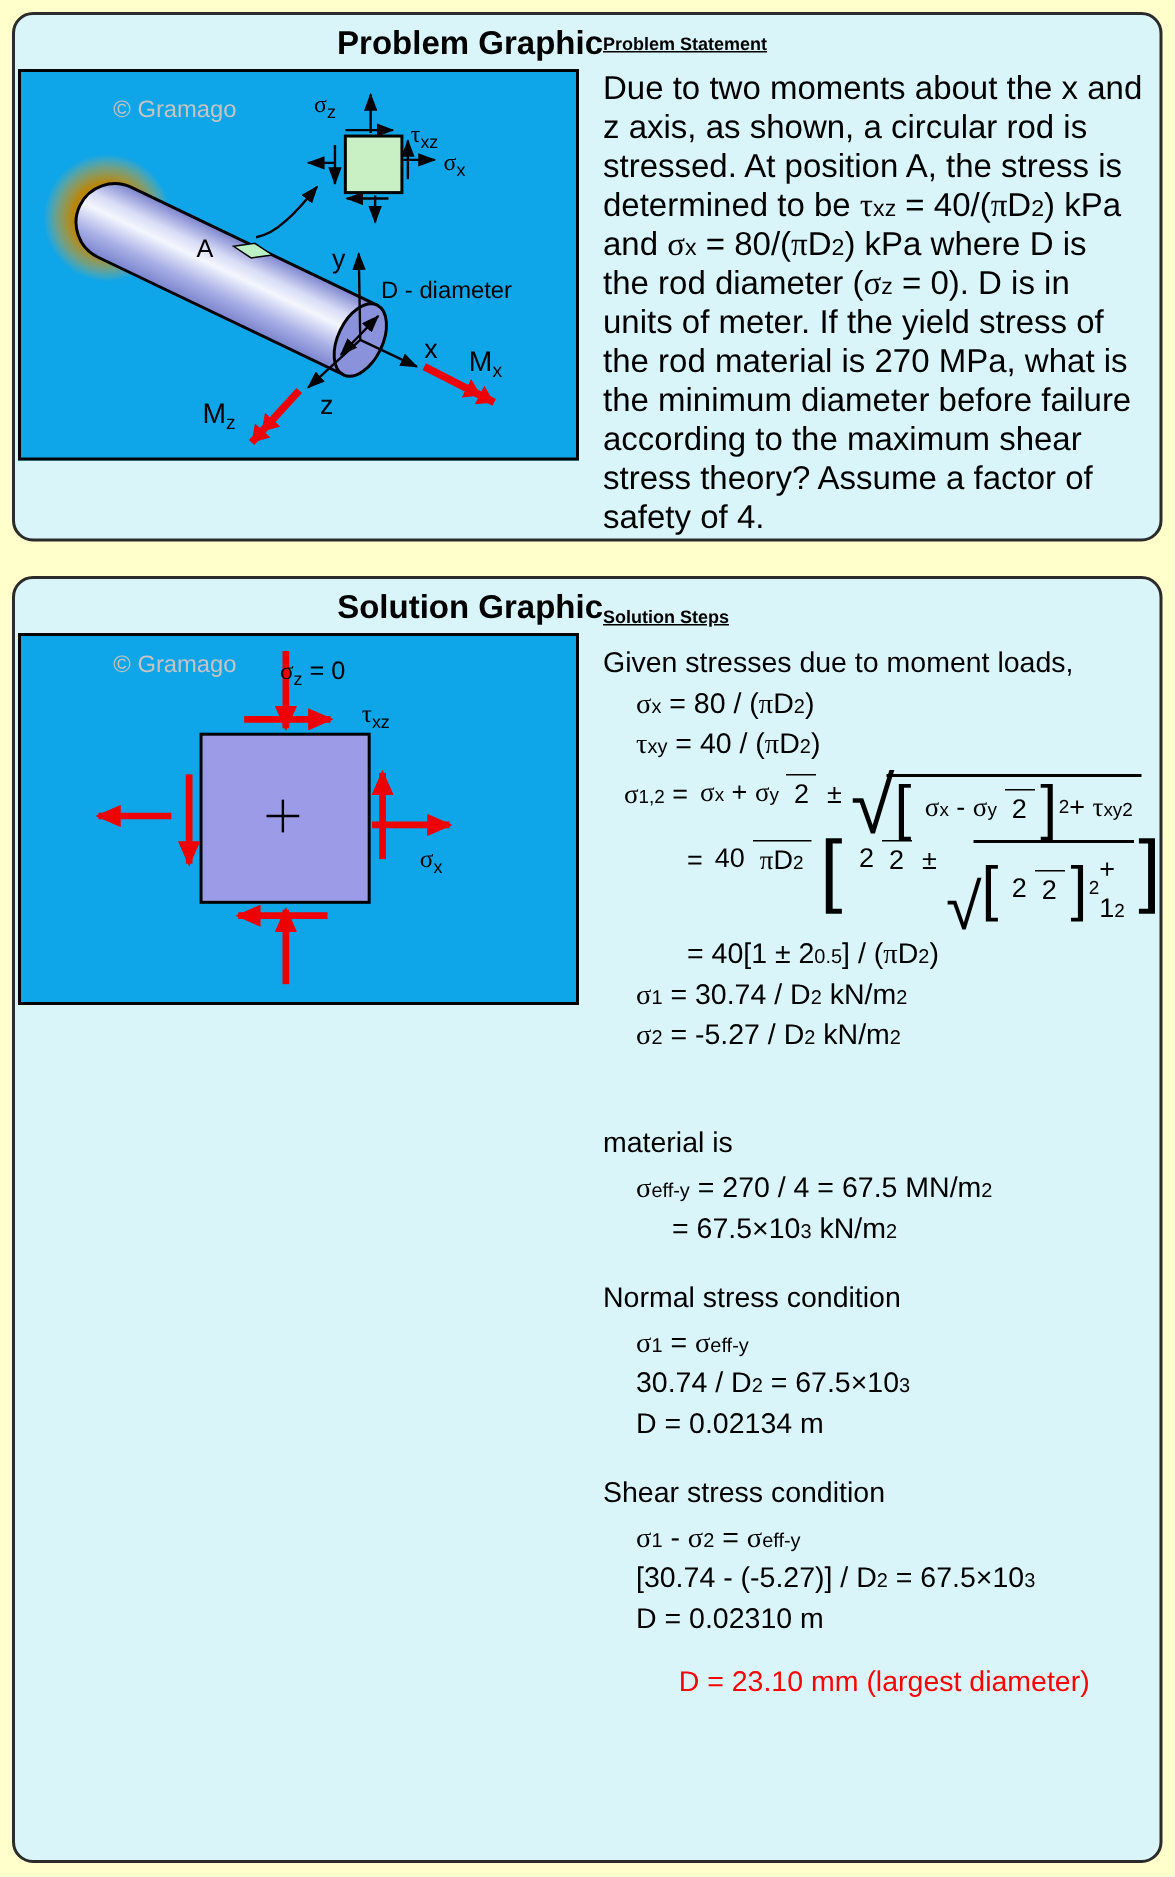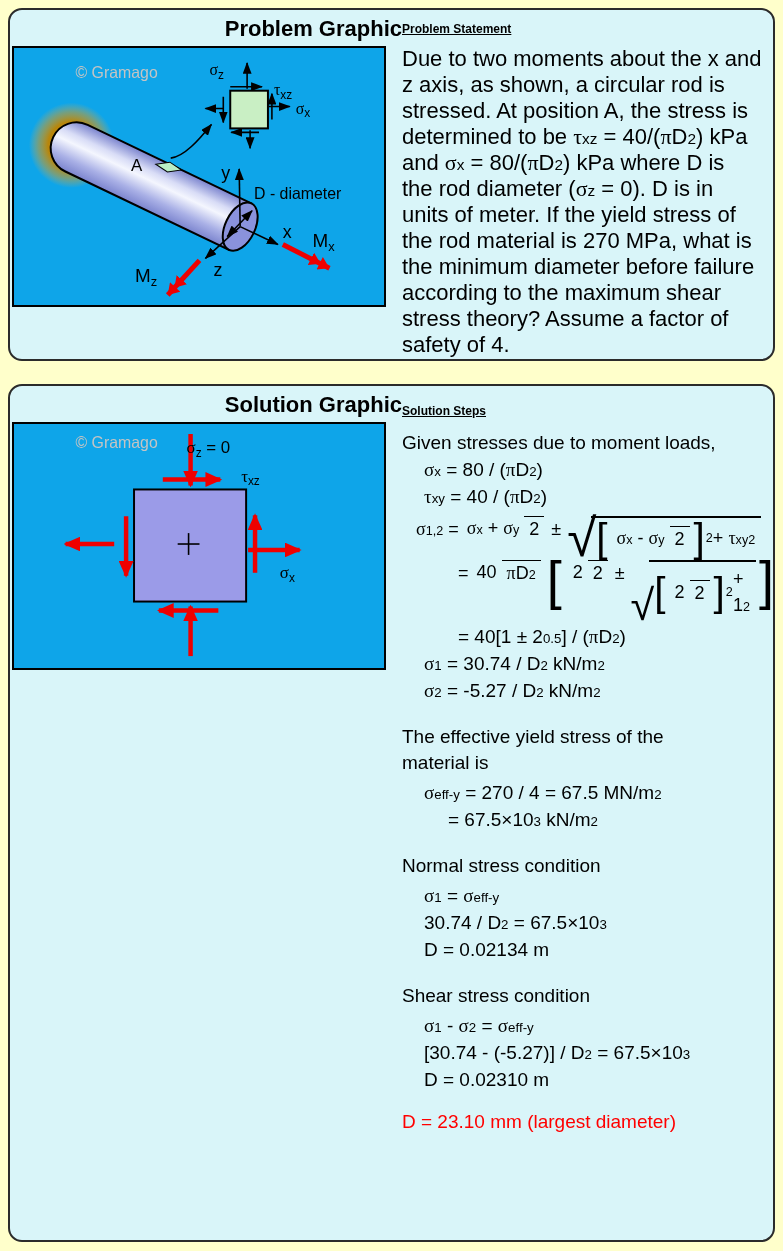--- a/index.html
+++ b/index.html
@@ -63,21 +63,21 @@
   .frac{display:inline-flex;flex-direction:row;align-items:center;margin:0 3px;line-height:22px;}
   .frac .num{padding:0 5px 1px;}
   .frac .den{border-top:1.6px solid #000;padding:1px 5px 0;}
   .pm{margin:0 4px;}
   .sqrt{display:inline-flex;align-items:flex-end;margin-left:2px;}
   .tick{font-size:295%;line-height:0.72;font-weight:400;margin-right:-5px;transform:translateY(3px);}
   .tick.small{font-size:240%;line-height:0.72;}
   .bod{border-top:2px solid #000;display:inline-flex;align-items:center;padding:4px 6px 0 4px;}
   .brk{font-size:225%;font-weight:400;line-height:0.8;margin:0 1px;}
   .brk.big{font-size:300%;line-height:0.75;margin:0 3px;}
-  .result{color:#FF0000;margin:16px 0 0 0;font-size:19px;}
+  .result{color:#FF0000;margin:16px 0 0 0;font-size:19px;text-align:center;}
 </style>
 </head>
 <body>
 
 <div class="panel p1">
   <div class="gcol">
     <h2 class="gtitle">Problem Graphic</h2>
     <div class="gbox problem">
       <svg width="370" height="257" viewBox="0 0 373 259">
         <defs>
@@ -244,21 +244,21 @@
           <span><span> + 1</span><sup>2</sup></span>
         </span>
       </span>
       <span class="brk big">]</span>
     </div>
 
     <div class="step ind2"><span>= 40[1 ± 2</span><sup>0.5</sup><span>] / (</span><span class="gk">π</span><span>D</span><sup>2</sup><span>)</span></div>
     <div class="step"><span class="gk">σ</span><sub>1</sub><span> = 30.74 / D</span><sup>2</sup><span> kN/m</span><sup>2</sup></div>
     <div class="step"><span class="gk">σ</span><sub>2</sub><span> = -5.27 / D</span><sup>2</sup><span> kN/m</span><sup>2</sup></div>
 
-    <div class="para"><span>The effective yield stress of the</span><br><span>material is</span></div>
+    <div class="para"><br><span>material is</span></div>
     <div class="step"><span class="gk">σ</span><sub>eff-y</sub><span> = 270 / 4 = 67.5 MN/m</span><sup>2</sup></div>
     <div class="step ind3"><span>= 67.5×10</span><sup>3</sup><span> kN/m</span><sup>2</sup></div>
 
     <div class="para"><span>Normal stress condition</span></div>
     <div class="step"><span class="gk">σ</span><sub>1</sub><span> = </span><span class="gk">σ</span><sub>eff-y</sub></div>
     <div class="step"><span>30.74 / D</span><sup>2</sup><span> = 67.5×10</span><sup>3</sup></div>
     <div class="step"><span>D = 0.02134 m</span></div>
 
     <div class="para"><span>Shear stress condition</span></div>
     <div class="step"><span class="gk">σ</span><sub>1</sub><span> - </span><span class="gk">σ</span><sub>2</sub><span> = </span><span class="gk">σ</span><sub>eff-y</sub></div>

